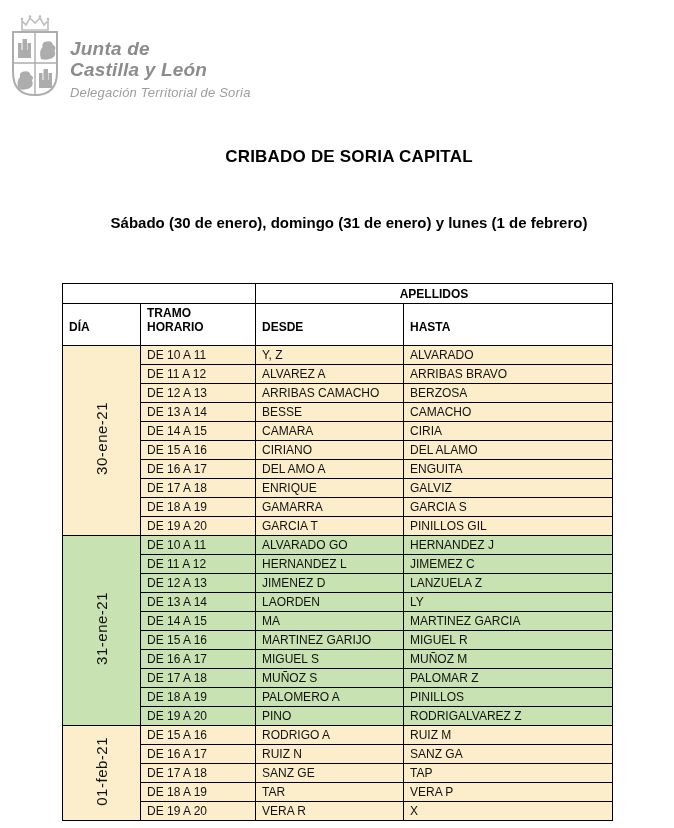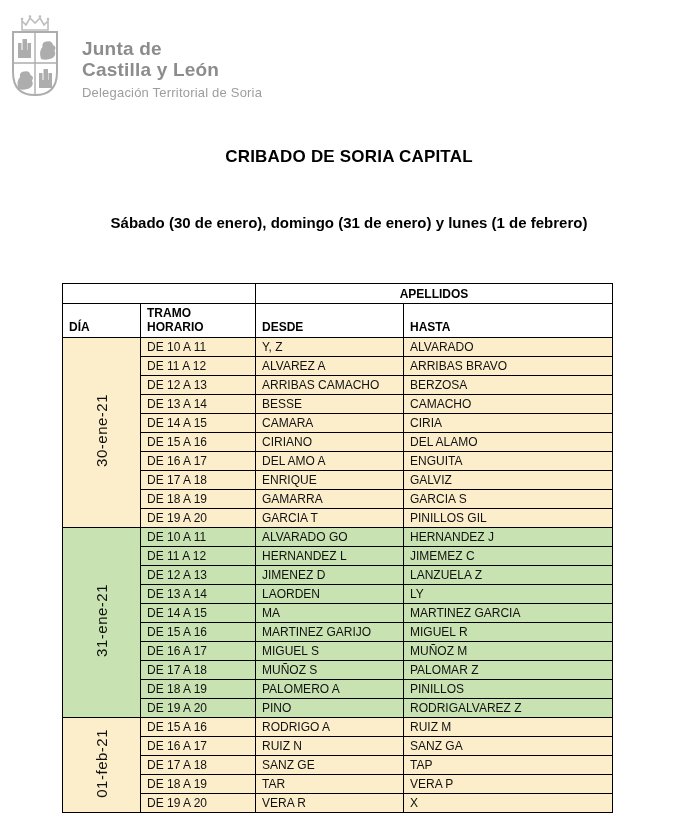--- a/index.html
+++ b/index.html
@@ -14,21 +14,21 @@
   html,body{margin:0;padding:0;}
   body{
     width:674px;height:828px;background:#ffffff;
     font-family:"Liberation Sans", sans-serif;color:#000;
   }
   .page{position:relative;width:674px;height:828px;background:#fff;overflow:hidden;}
 
   
   .logo{position:absolute;left:10px;top:14px;display:flex;align-items:flex-start;}
   .emblem{width:50px;height:84px;flex:0 0 auto;}
-  .logo-text{margin-left:22px;padding-top:24px;}
+  .logo-text{margin-left:10px;padding-top:24px;font-style:italic;}
   .logo-name{font-size:19px;font-weight:bold;color:var(--logo-gray);line-height:21px;letter-spacing:0.2px;}
   .logo-dept{font-size:13px;color:var(--logo-gray-light);margin-top:5px;letter-spacing:0.2px;}
 
   
   .title{position:absolute;left:12px;width:100%;text-align:center;font-weight:bold;color:#000;}
   .title-main{top:147px;font-size:17px;letter-spacing:0.2px;}
   .title-venue{top:183px;font-size:15px;}
   .title-dates{top:214px;font-size:15px;}
 
   
@@ -38,21 +38,21 @@
   }
   .schedule th,.schedule td{border:1px solid var(--border);overflow:hidden;}
   .corner{border:none;background:#fff;}
   .group-header{
     font-size:12px;font-weight:bold;text-align:center;vertical-align:middle;
     height:20px;background:#fff;
     border-top:2px solid var(--border);border-right:2px solid var(--border);
   }
   .col-header{
     font-size:12px;font-weight:bold;text-align:left;vertical-align:bottom;
-    padding:2px 2px 3px 6px;height:34px;background:#fff;
+    padding:2px 2px 11px 6px;height:34px;background:#fff;
     border-bottom:2px solid var(--border);
   }
   .col-dia{border-left:2px solid var(--border);border-top:2px solid var(--border);}
   .col-tramo{border-top:2px solid var(--border);white-space:pre-line;line-height:14px;}
   .col-hasta{border-right:2px solid var(--border);}
   .data-cell{
     font-size:12px;padding:0 2px 0 6px;height:18px;line-height:18px;
     white-space:nowrap;vertical-align:middle;color:#111;
   }
   .day-cell{text-align:center;vertical-align:middle;padding:0;}

